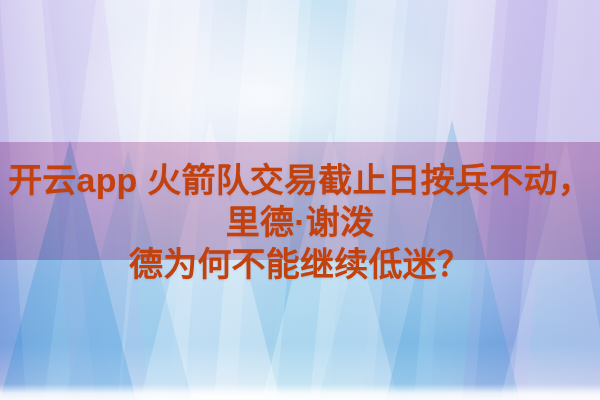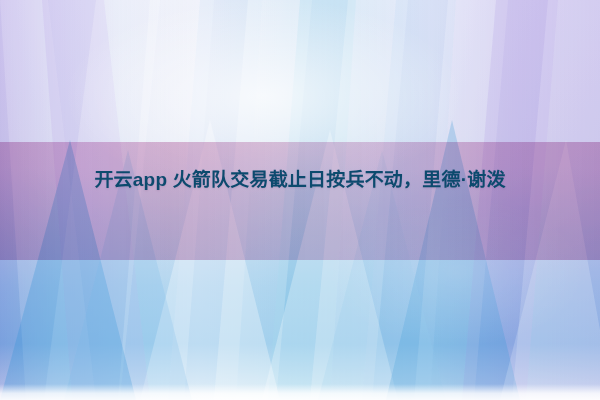--- a/index.html
+++ b/index.html
@@ -155,19 +155,19 @@
       <polygon points="386,400 452,120 520,400" fill="#2f93d6" opacity="0.26"></polygon>
       <polygon points="500,400 566,140 600,330 600,400" fill="#ffffff" opacity="0.20"></polygon>
       <polygon points="64,400 128,150 192,400" fill="#6fb6e4" opacity="0.20"></polygon>
       <polygon points="318,400 382,150 446,400" fill="#8fc9ea" opacity="0.18"></polygon>
     </svg>
 
   <div class="layer" id="glow"></div>
 
   <div id="pink-band" style="top: 142px; height: 118px;"></div>
 
-  <div id="headline" style="font-size: 19px; color: #0c4a6e; top: 159px;"><div>开云app 火箭队交易截止日按兵不动，里德·谢泼</div></div>
+  <div id="headline" style="font-size: 34px; color: #c2410c; top: 159px;"><div>开云app 火箭队交易截止日按兵不动，里德·谢泼</div><div>德为何不能继续低迷？</div></div>
 
   <div id="bottom-strip"></div>
 
   <div id="watermark"></div>
 
 </div>
 
 </body></html>

